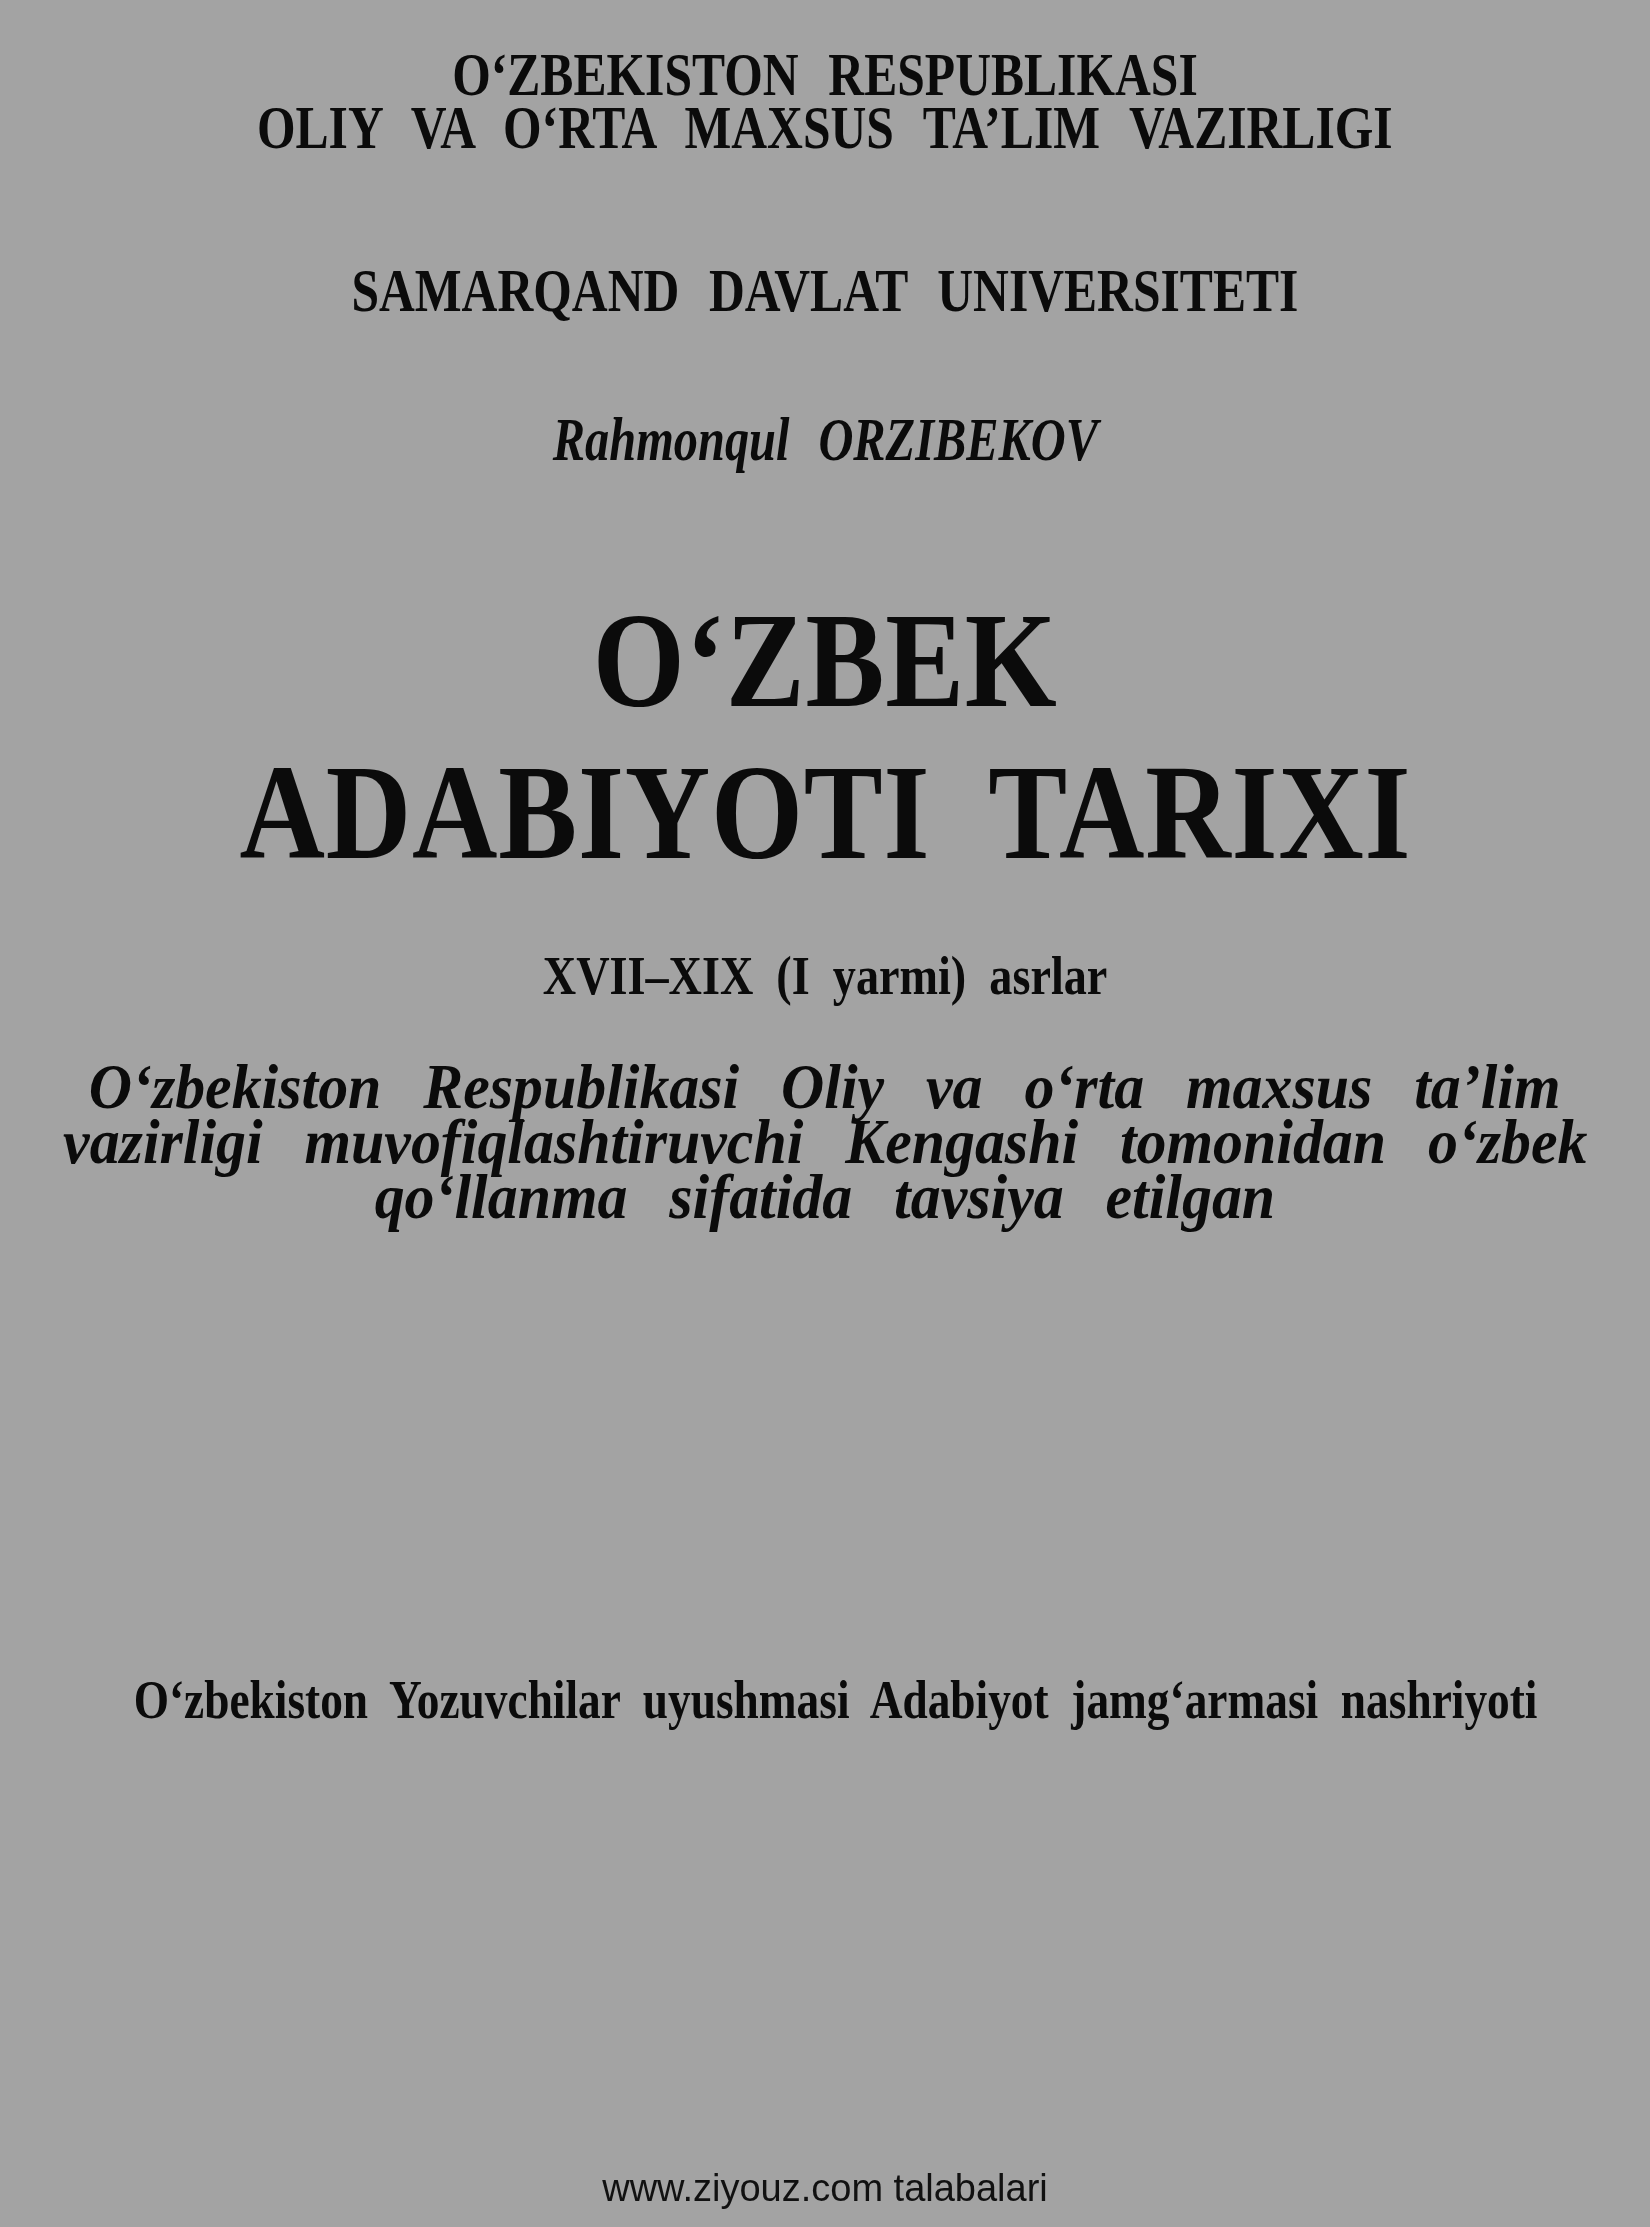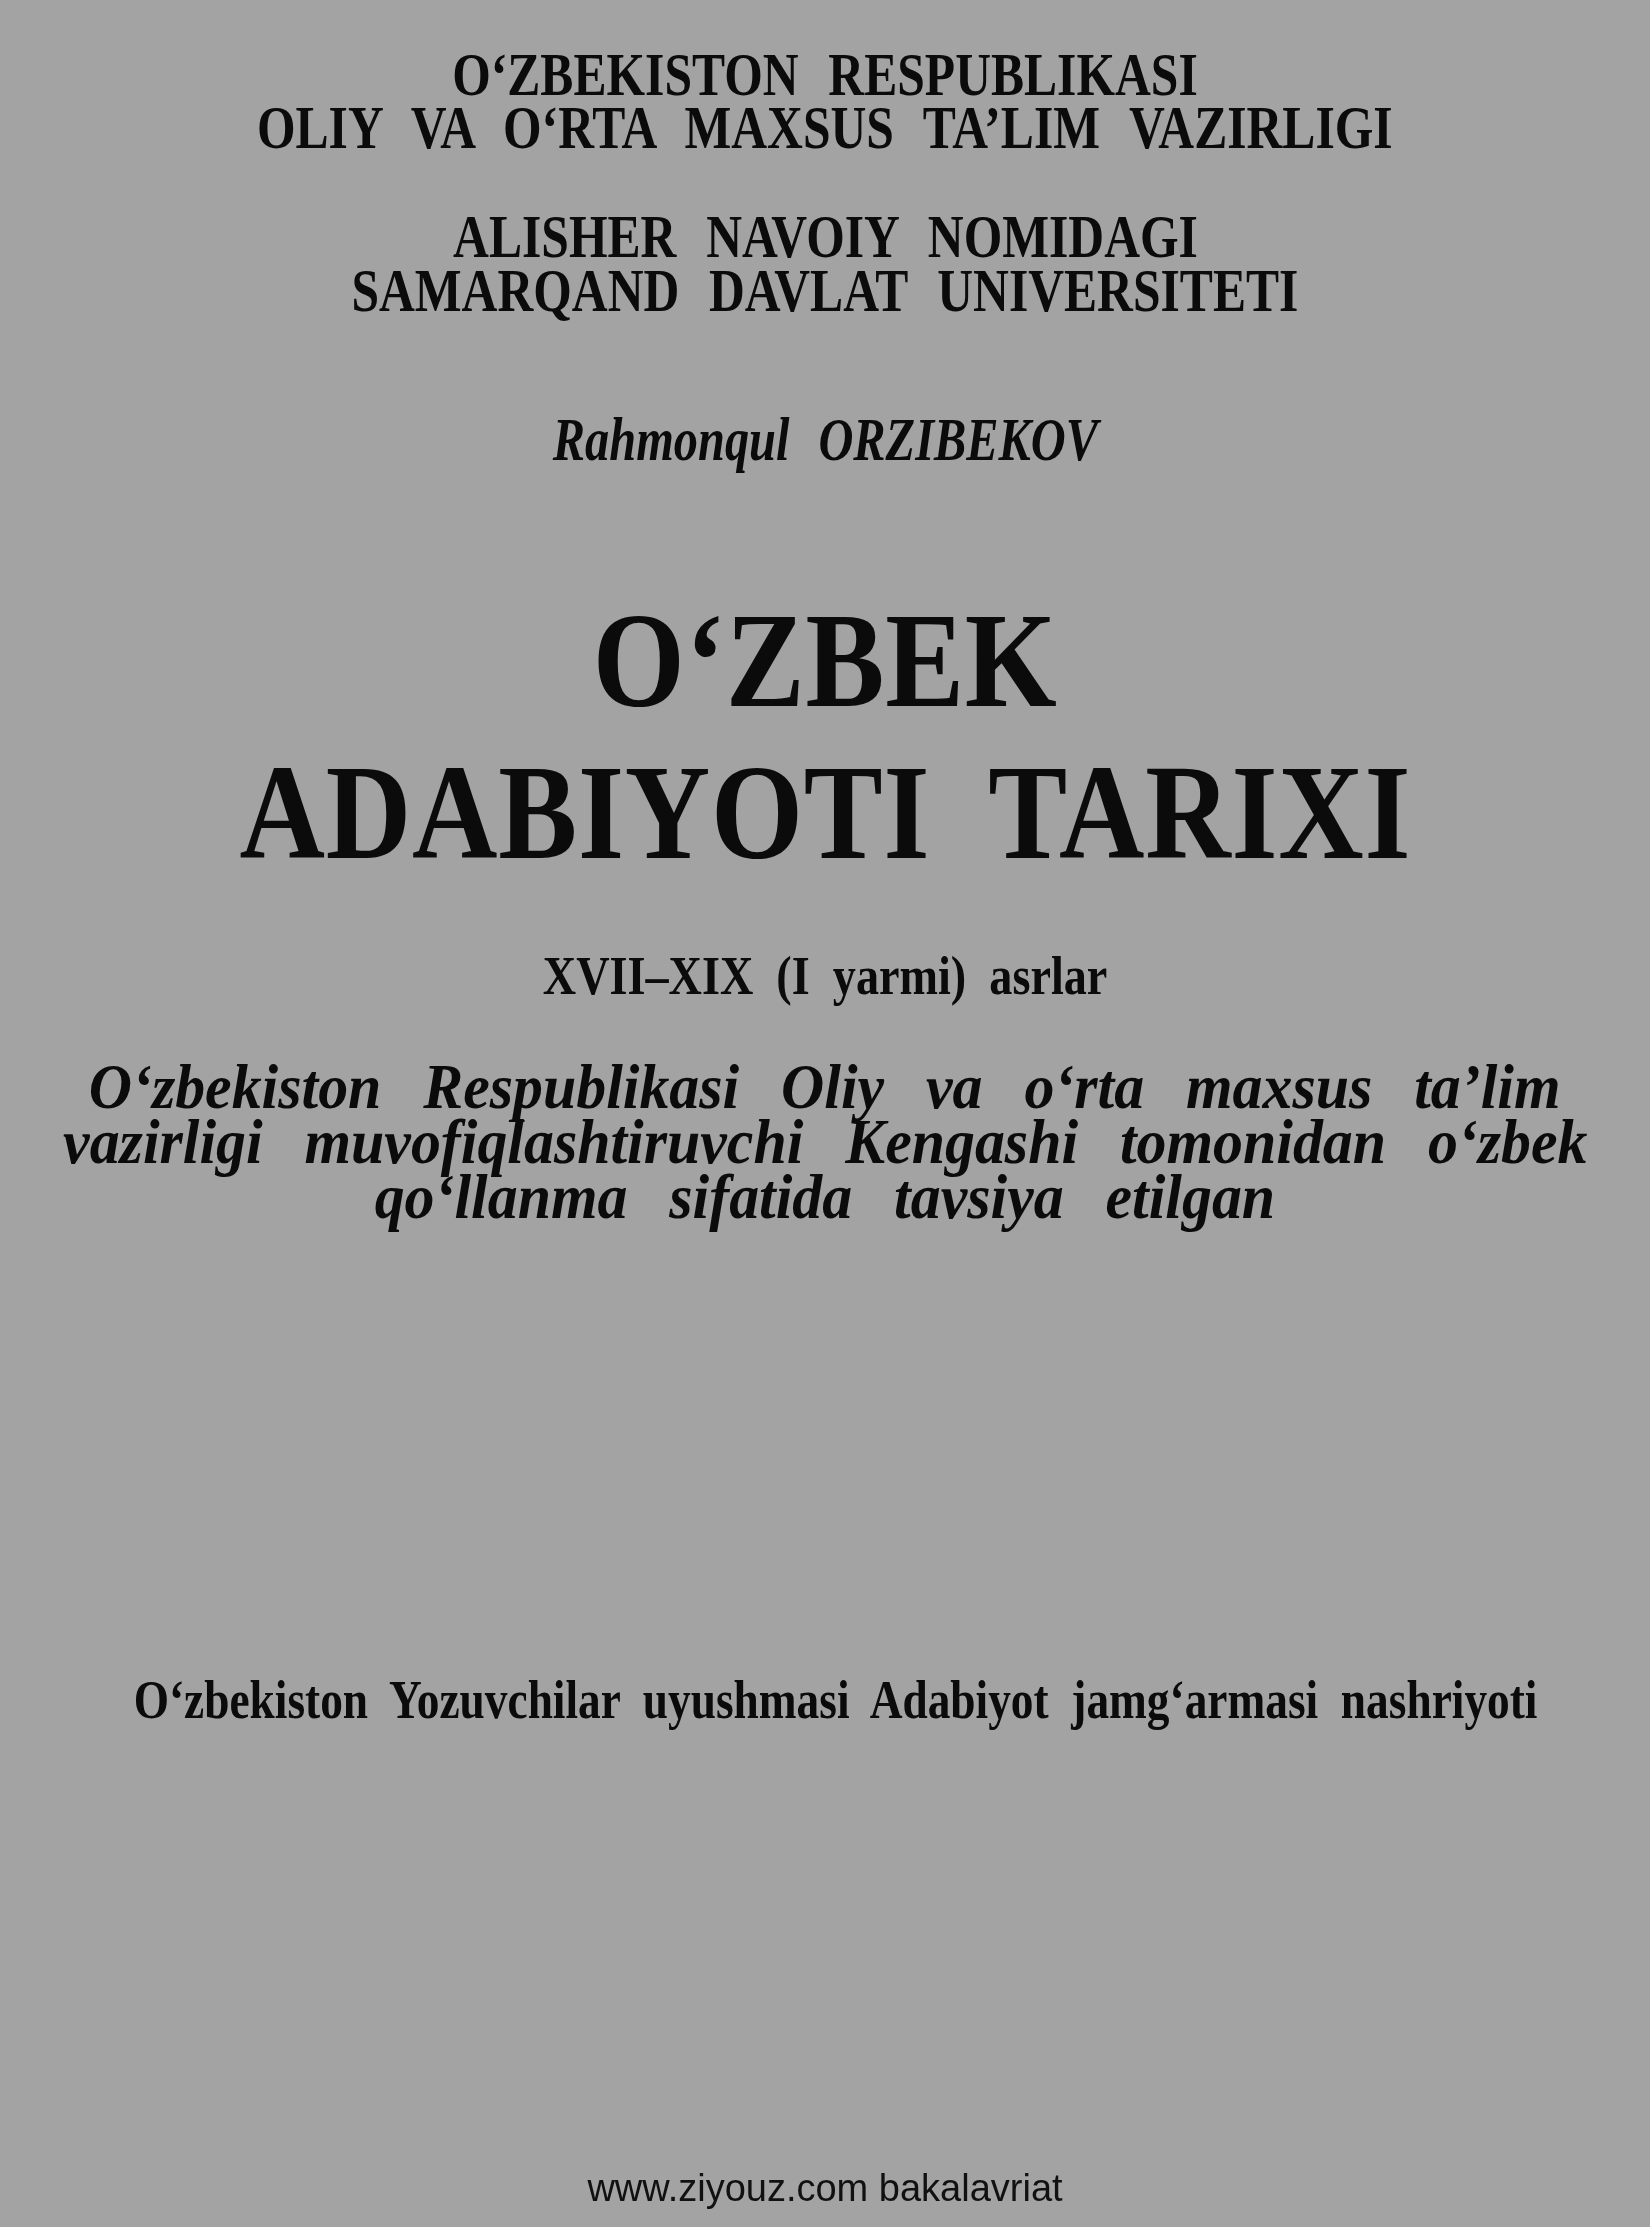--- a/index.html
+++ b/index.html
@@ -61,23 +61,20 @@
 
 <div class="page">
 
   <div class="t f66" style="top:43px">
     <span class="cx s80 ws35">O‘ZBEKISTON RESPUBLIKASI</span>
   </div>
   <div class="t f66" style="top:96px">
     <span class="cx s80 ws35">OLIY VA O‘RTA MAXSUS TA’LIM VAZIRLIGI</span>
   </div>
 
-  <div class="t f66" style="top:205px">
-    <span class="cx s80 ws35">ALISHER NAVOIY NOMIDAGI</span>
-  </div>
   <div class="t f66" style="top:259px">
     <span class="cx s80 ws35">SAMARQAND DAVLAT UNIVERSITETI</span>
   </div>
 
   <div class="t f66 it" style="top:408px">
     <span class="cx s78 ws35">Rahmonqul ORZIBEKOV</span>
   </div>
 
   <div class="t f144" style="top:592px">
     <span class="cx s87 ws25">O‘ZBEK</span>
@@ -100,17 +97,17 @@
     <span class="para-line">
       <span class="cx s95 ws45">qo‘llanma sifatida tavsiya etilgan</span>
     </span>
   </div>
 
   <div class="t f48" style="top:1673px">
     <span class="cx s84 ws25">O‘zbekiston Yozuvchilar uyushmasi Adabiyot jamg‘armasi nashriyoti</span>
   </div>
 
   <div class="t sans" style="top:2169px">
-    <span class="cx">www.ziyouz.com bakalavriat</span>
+    <span class="cx">www.ziyouz.com talabalari</span>
   </div>
 
 </div>
 
 
 </body></html>

